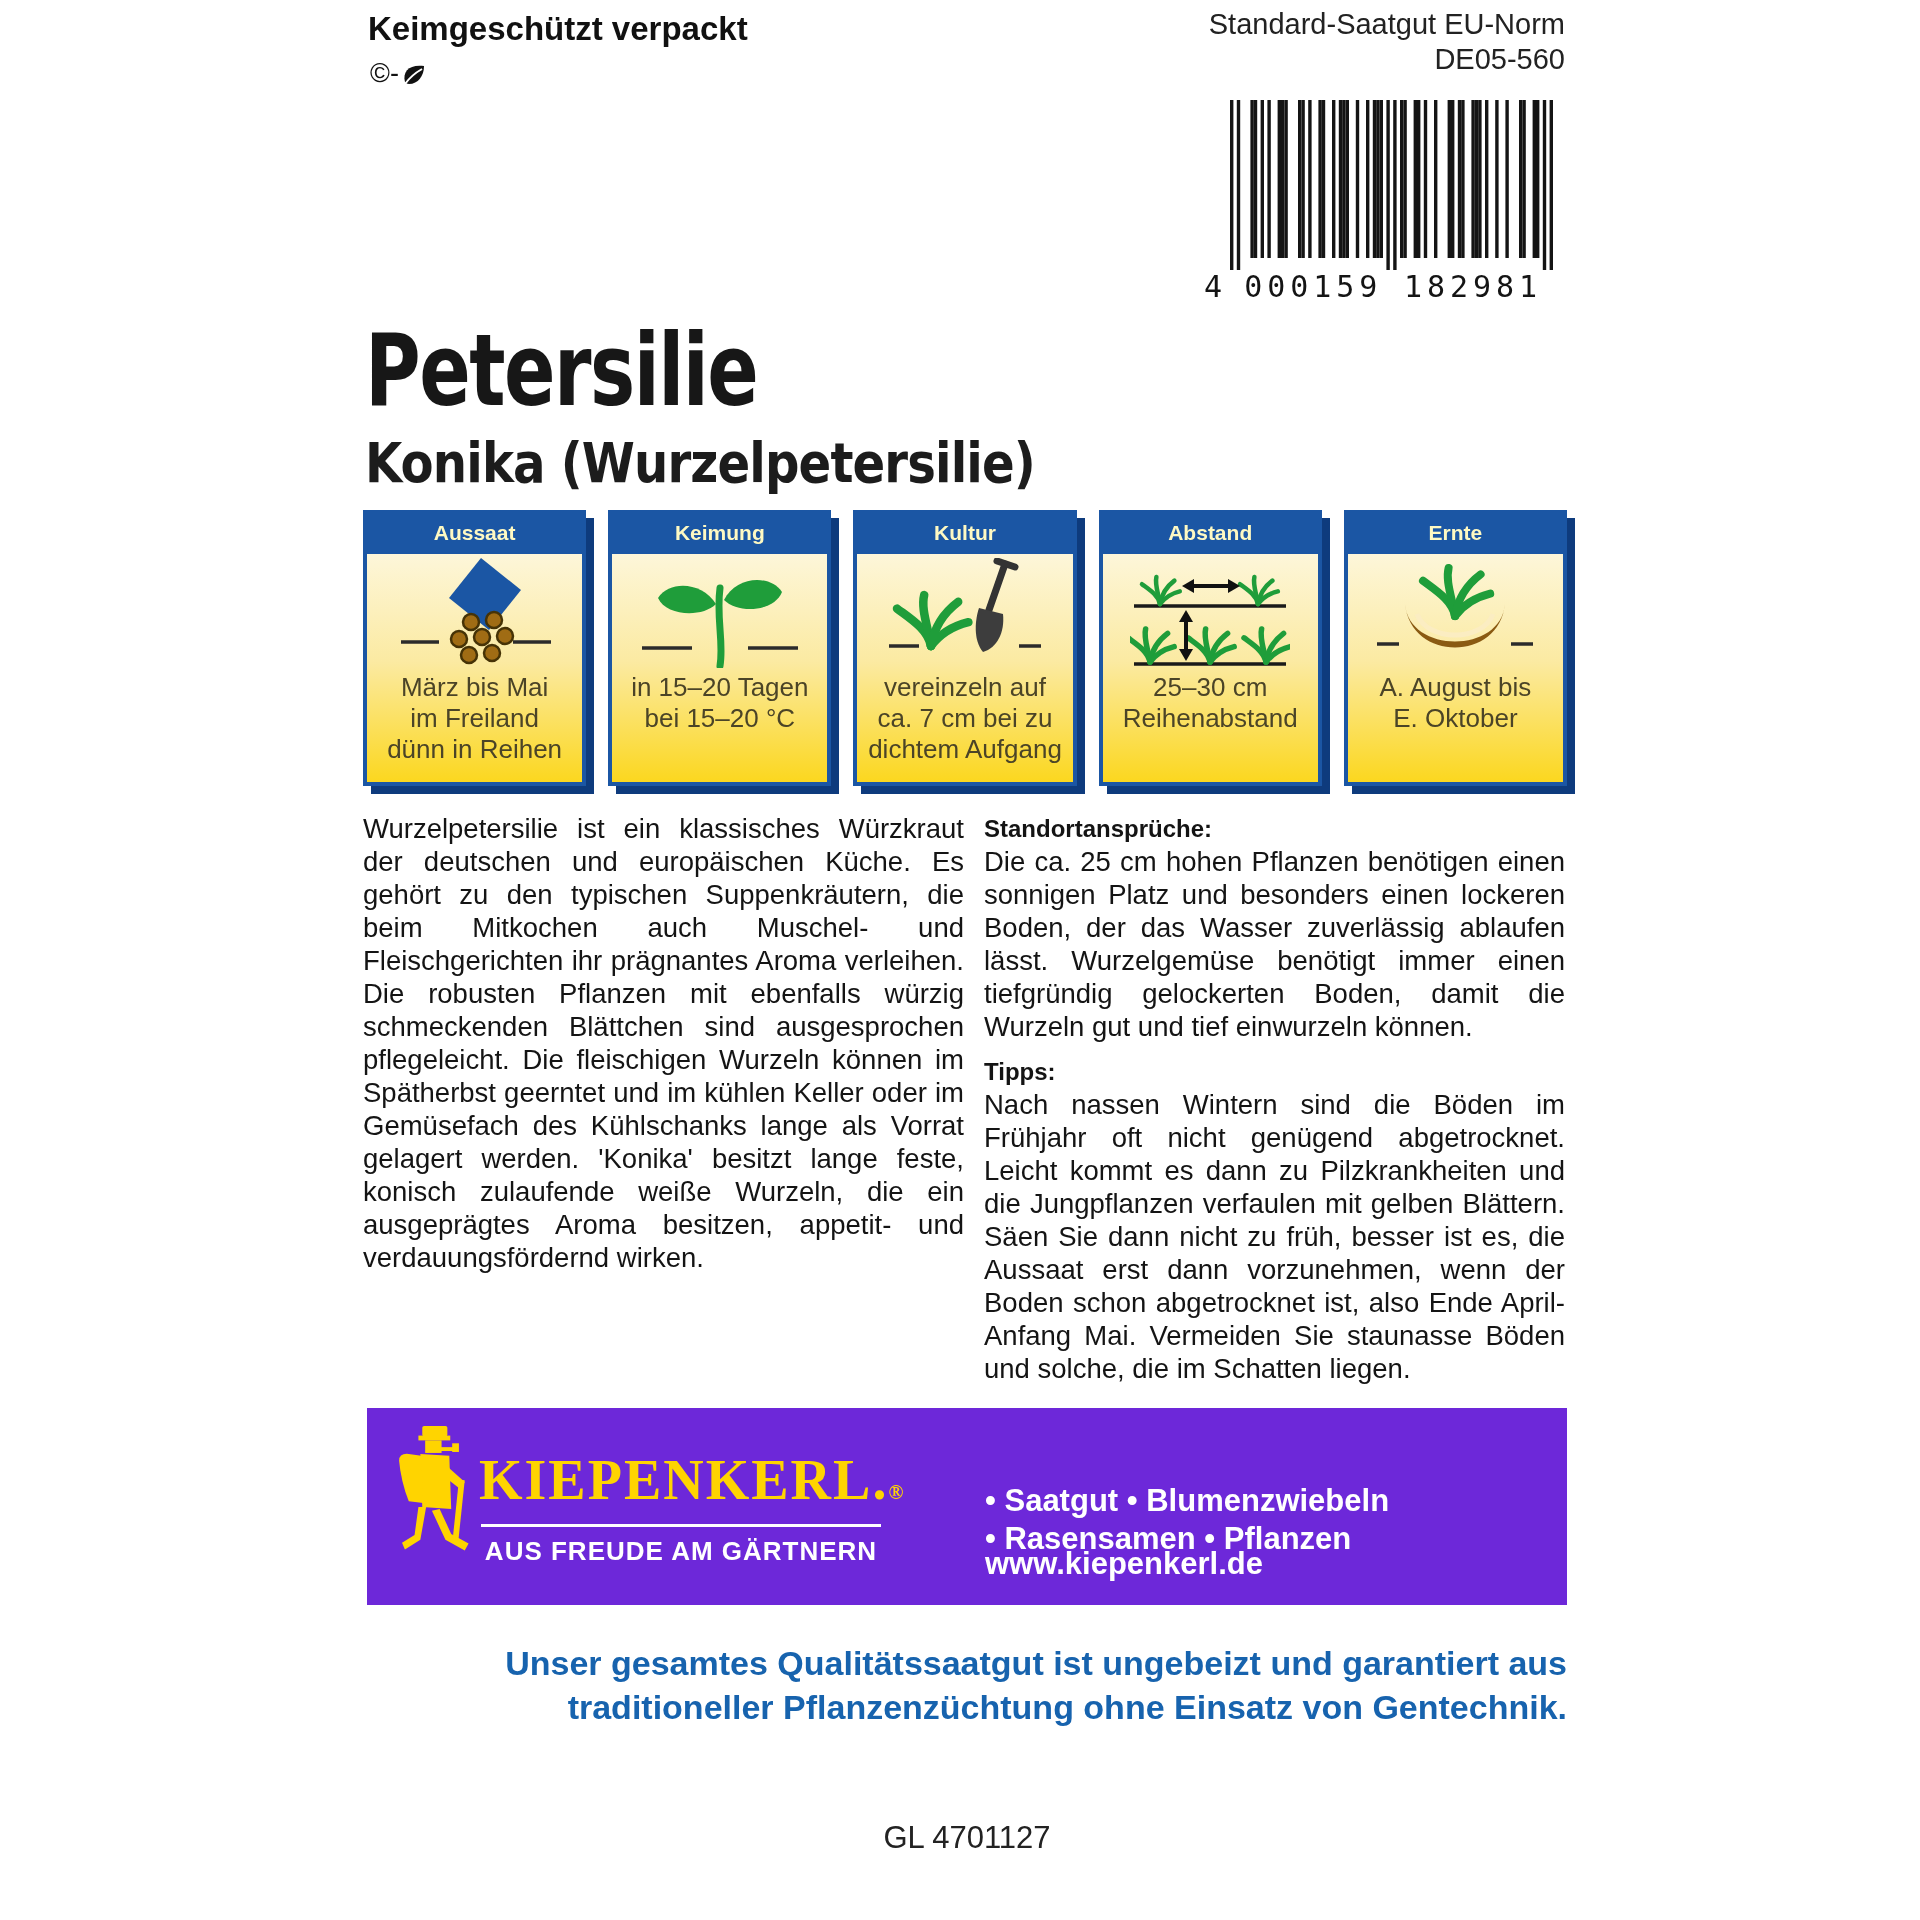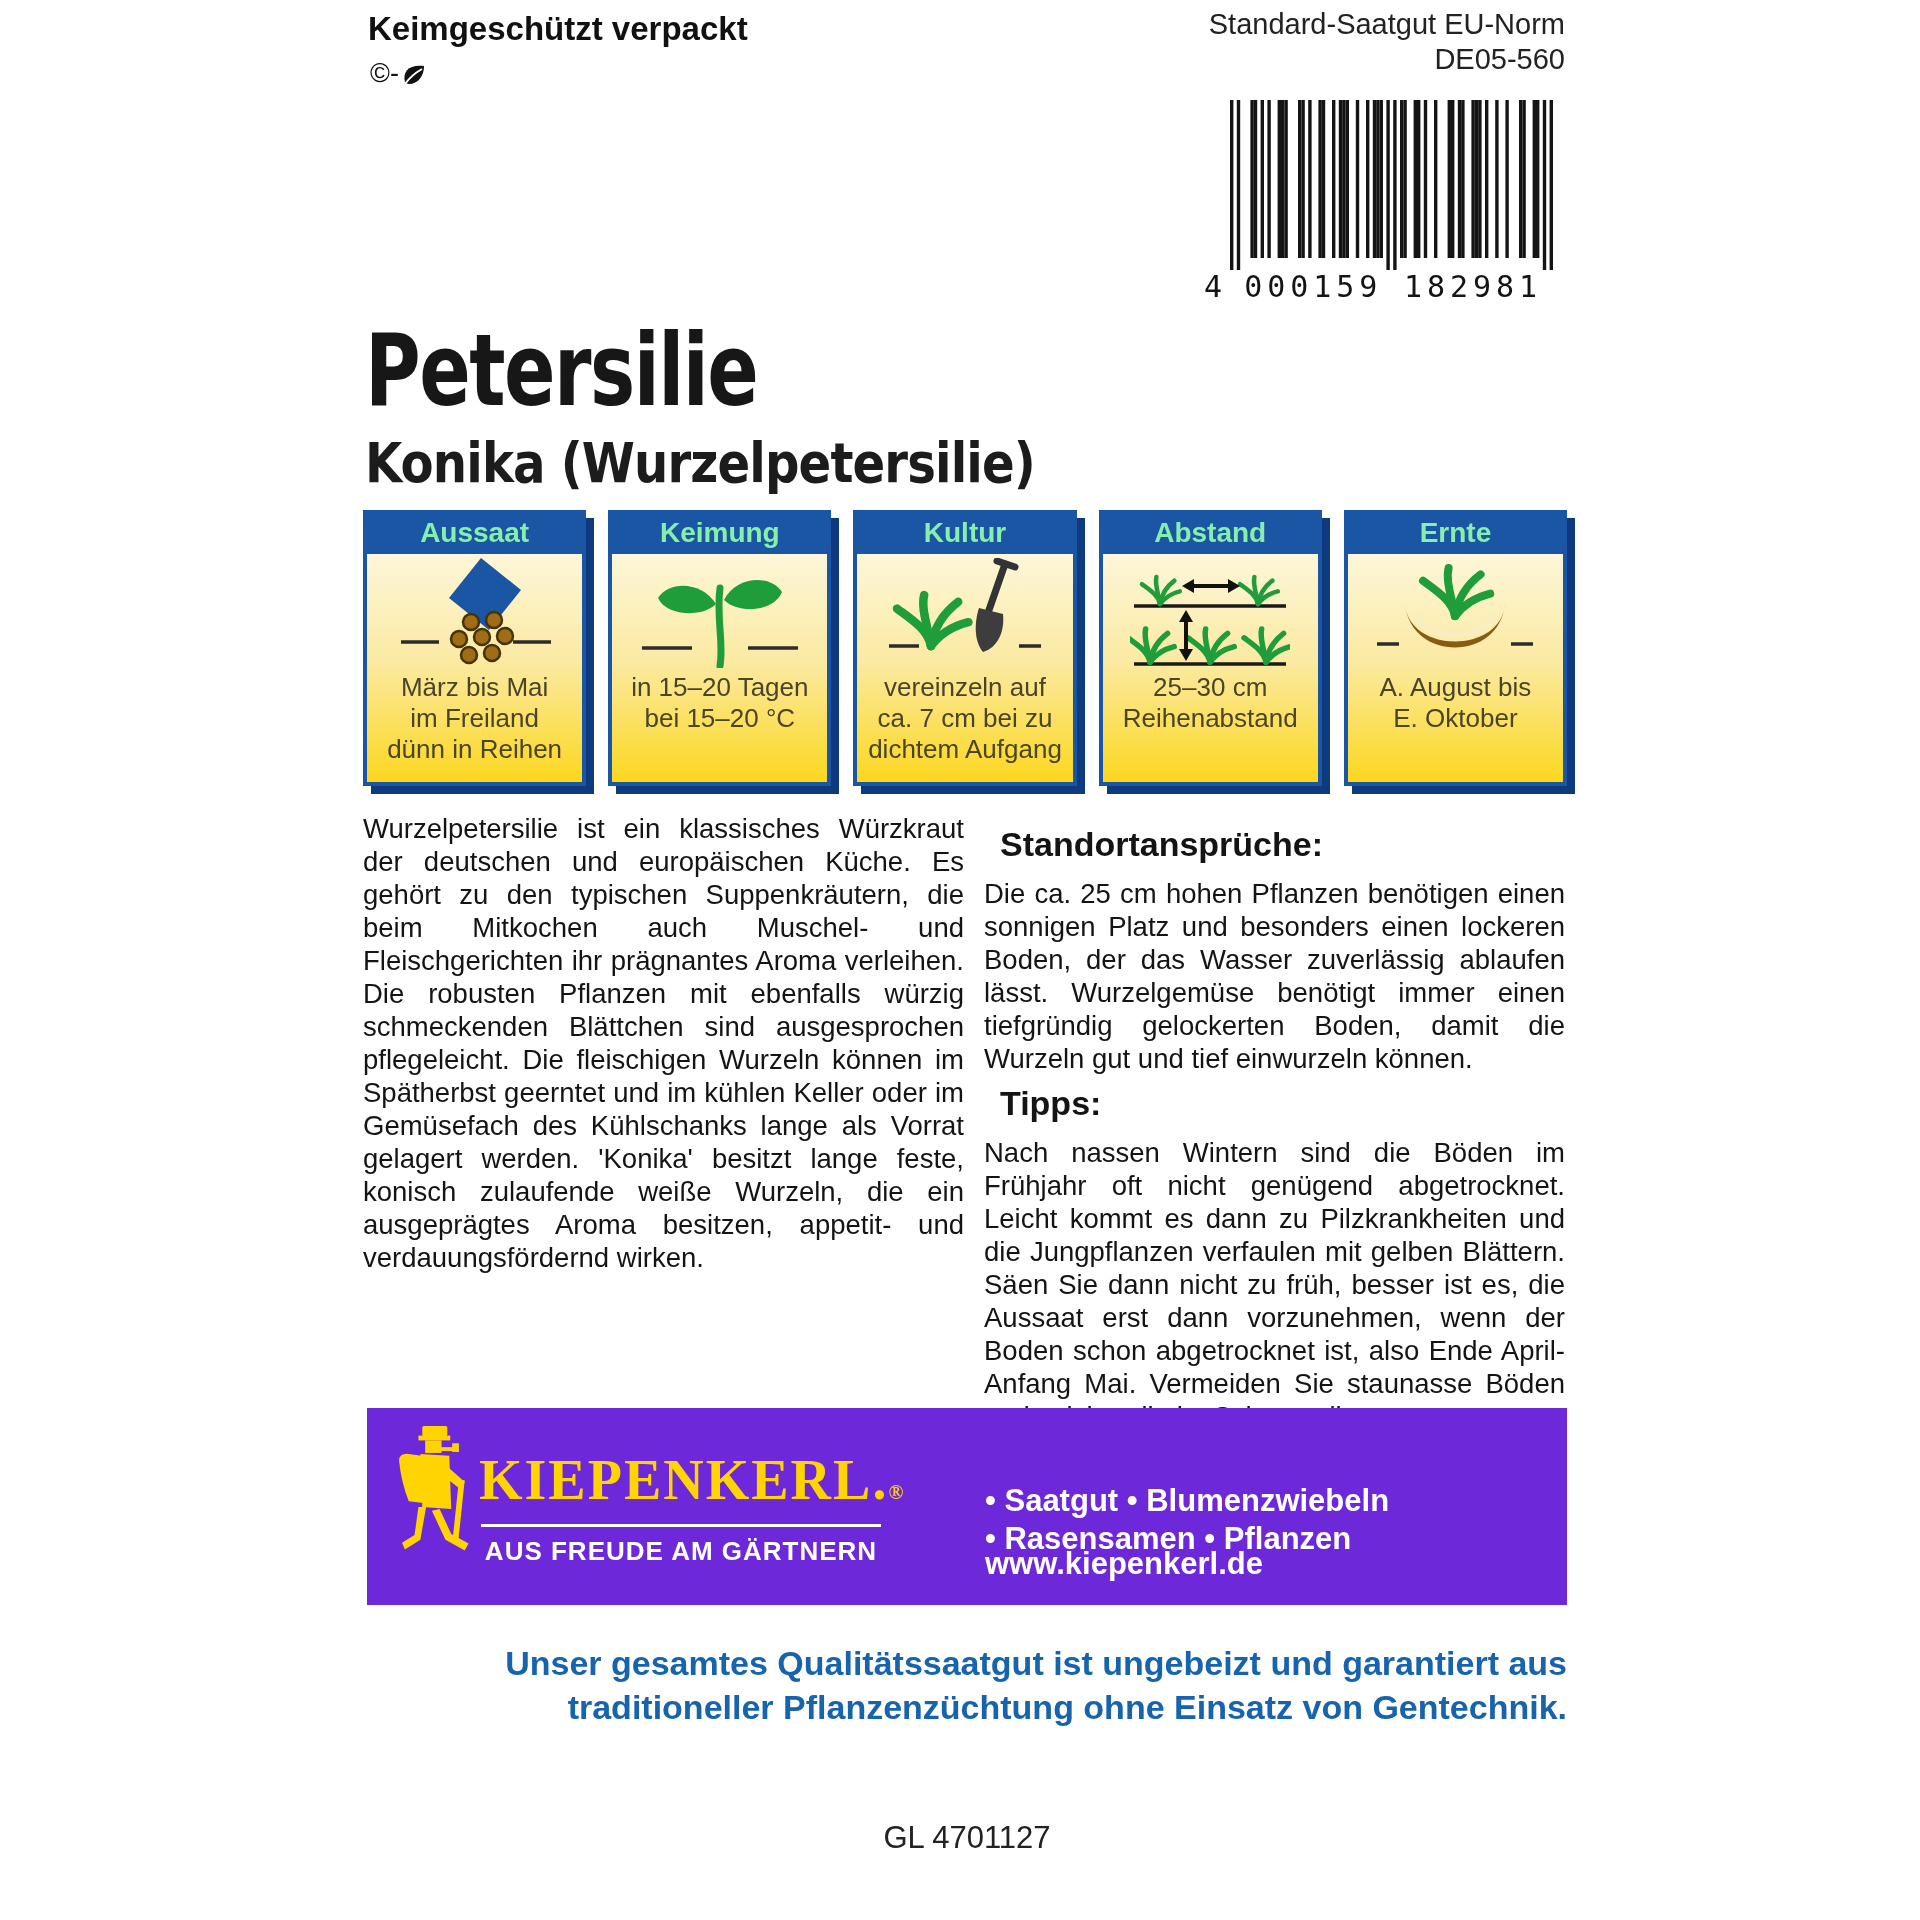--- a/index.html
+++ b/index.html
@@ -20,28 +20,28 @@
          font-size:100px;font-weight:bold;color:#171717;letter-spacing:-2px;
          transform:scaleX(.76);transform-origin:left top;white-space:nowrap;}
   .subtitle{position:absolute;left:365px;top:430px;margin:0;font-family:"DejaVu Sans",sans-serif;
          font-size:56px;font-weight:bold;color:#1c1c1c;letter-spacing:-1px;
          transform:scaleX(.86);transform-origin:left top;white-space:nowrap;}
 
   .boxes{position:absolute;left:363px;top:510px;width:1204px;display:flex;gap:22px;}
   .ibox{flex:1;box-sizing:border-box;height:276px;border:4px solid #1b56a4;
         box-shadow:8px 8px 0 #0e3b7d;
         background:linear-gradient(180deg,#fefbee 0%,#fbeaa2 55%,#fbd71f 100%);}
-  .ibox-head{background:#1b56a4;color:#86efac;font-weight:bold;font-size:28px;text-align:center;
+  .ibox-head{background:#1b56a4;color:#fef9c3;font-weight:bold;font-size:21px;text-align:center;
         height:40px;line-height:38px;}
   .ibox-icon{height:114px;display:flex;justify-content:center;align-items:flex-end;}
   .ibox-text{font-size:26px;line-height:31px;text-align:center;color:#4b4427;white-space:pre-line;margin-top:4px;}
 
   .col{position:absolute;top:812px;font-size:27.5px;line-height:33px;text-align:justify;color:#141414;}
   .col p{margin:0;}
-  .col h3{margin:16px;font-size:34px;line-height:33px;}
+  .col h3{margin:0;font-size:24px;line-height:33px;}
   .col-left{left:363px;width:601px;}
   .col-right{left:984px;width:581px;}
   .col-right h3.tips{margin-top:12px;}
 
   .banner{position:absolute;left:367px;top:1408px;width:1200px;height:197px;background:#6d28d9;}
   .logo-man{position:absolute;left:28px;top:16px;height:164px;}
   .brandname{position:absolute;left:112px;top:40px;font-family:"Liberation Serif",serif;font-weight:bold;
         font-size:56px;color:#ffd400;letter-spacing:2px;white-space:nowrap;}
   .brandname .reg{font-size:20px;letter-spacing:0;vertical-align:baseline;}
   .brand-rule{position:absolute;left:114px;top:116px;width:400px;height:3px;background:#fff;}

